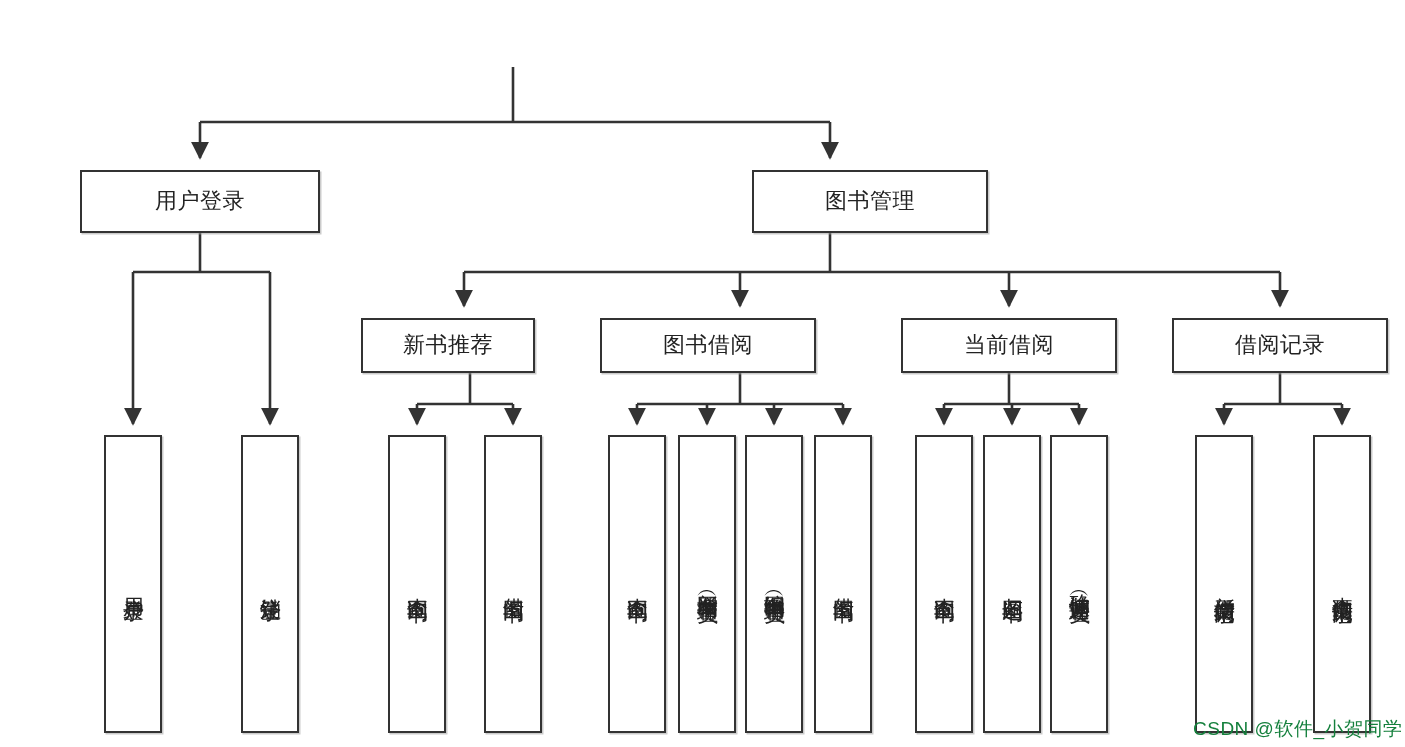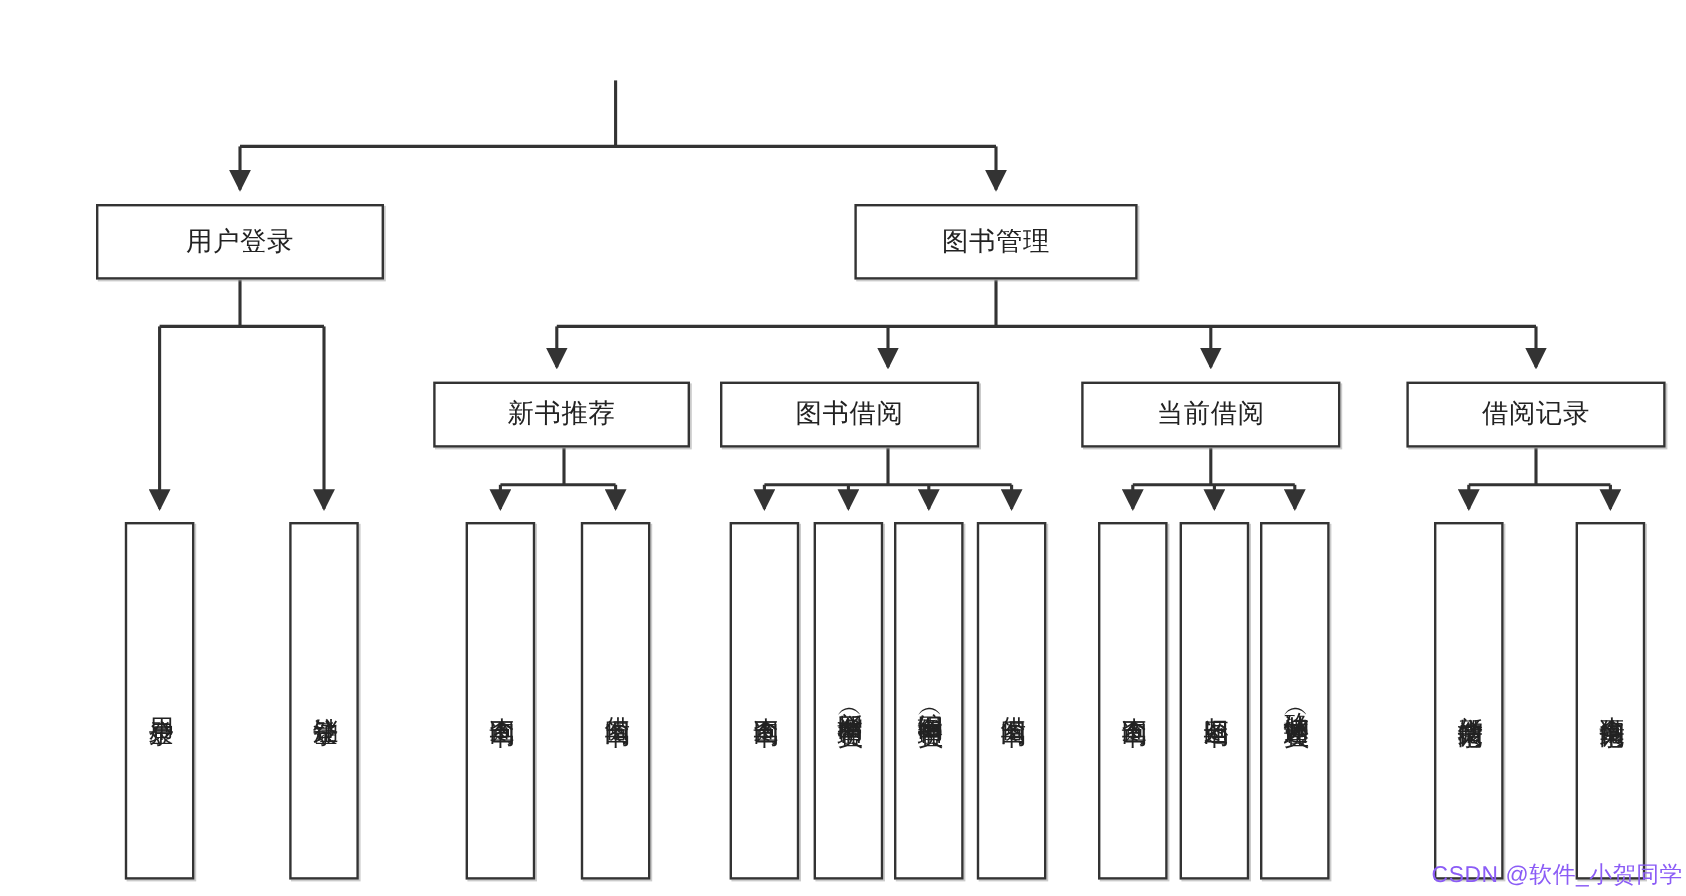--- a/index.html
+++ b/index.html
@@ -55,21 +55,21 @@
     writing-mode: vertical-rl;
     text-orientation: upright;
     font-size: 21px;
     line-height: 1.18;
     letter-spacing: 1.5px;
     max-height: 100%;
   }
   .watermark {
     position: absolute;
     font-size: 19px;
-    color: #8b5cf6;
+    color: #15803d;
     white-space: nowrap;
     letter-spacing: 0.5px;
     font-family: "Liberation Sans", "DejaVu Sans", sans-serif;
   }
 </style>
 </head>
 <body>
 
 <div id="canvas">
 
@@ -120,25 +120,25 @@
       <path d="M 1224 404 L 1342 404"></path>
       <path d="M 1224 404 L 1224 424" marker-end="url(#arrow)"></path>
       <path d="M 1342 404 L 1342 424" marker-end="url(#arrow)"></path>
     </g>
   </svg>
 
 
   <div class="node horiz" style="left:80px; top:170px; width:240px; height:63px;">
     <span class="label">用户登录</span>
   </div>
-  <div class="node horiz" style="left:712px; top:170px; width:236px; height:63px;">
+  <div class="node horiz" style="left:752px; top:170px; width:236px; height:63px;">
     <span class="label">图书管理</span>
   </div>
 
-  <div class="node horiz" style="left:361px; top:318px; width:214px; height:55px;">
+  <div class="node horiz" style="left:361px; top:318px; width:174px; height:55px;">
     <span class="label">新书推荐</span>
   </div>
   <div class="node horiz" style="left:600px; top:318px; width:216px; height:55px;">
     <span class="label">图书借阅</span>
   </div>
   <div class="node horiz" style="left:901px; top:318px; width:216px; height:55px;">
     <span class="label">当前借阅</span>
   </div>
   <div class="node horiz" style="left:1172px; top:318px; width:216px; height:55px;">
     <span class="label">借阅记录</span>

